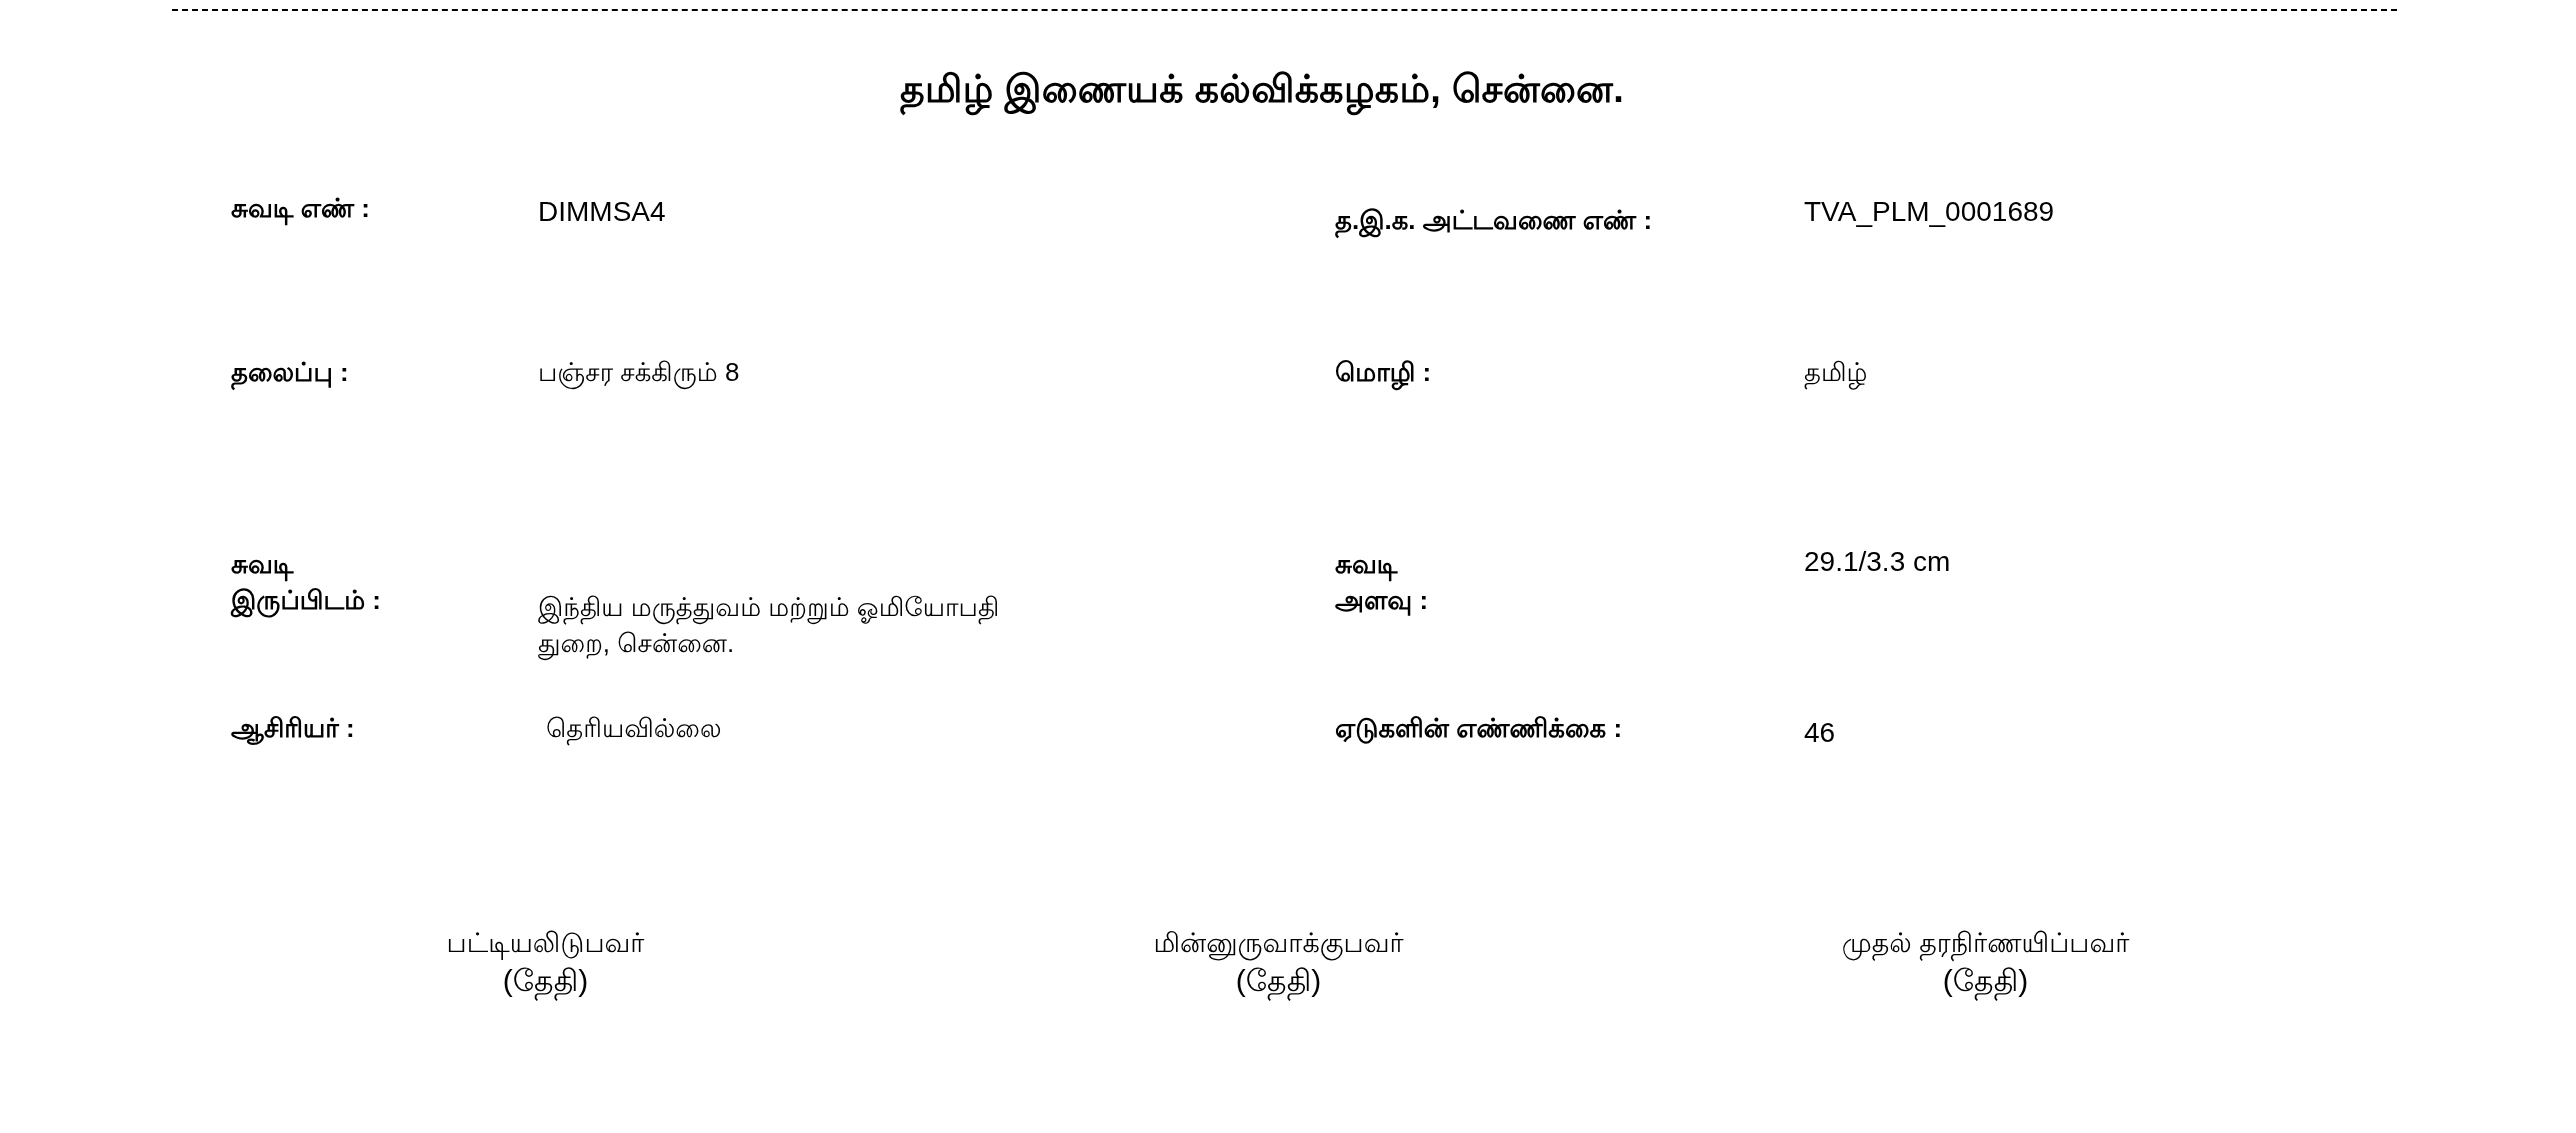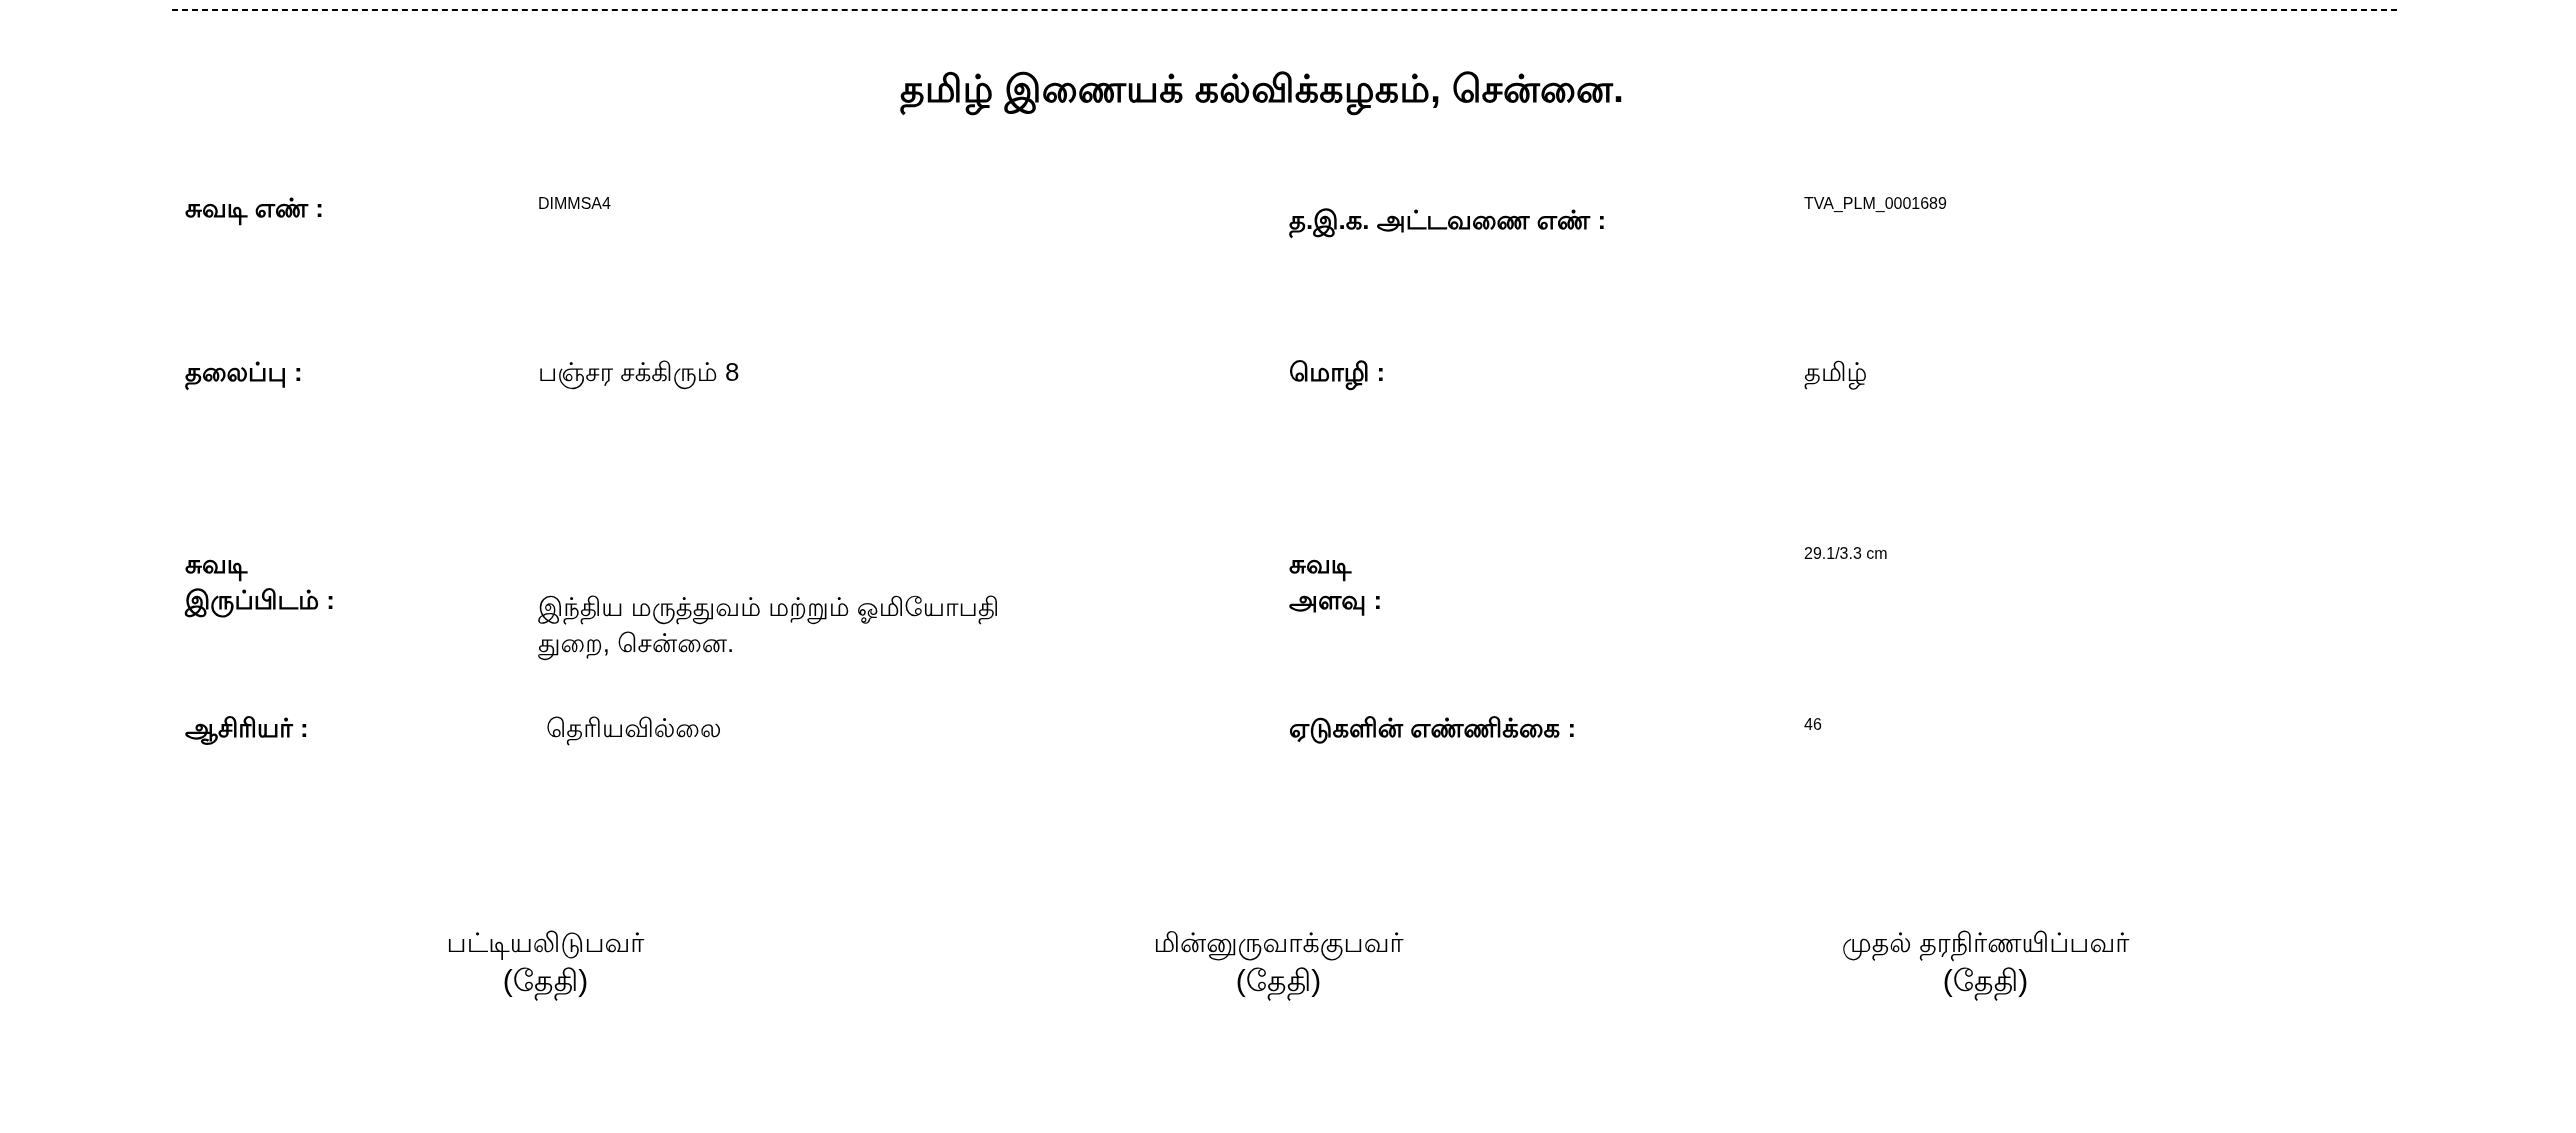--- a/index.html
+++ b/index.html
@@ -59,39 +59,40 @@
     width: 2576px;
   }
 
   .cell {
     position: absolute;
     font-size: 26px;
     line-height: 1.25;
   }
   .label {
     font-weight: bold;
+    margin-left: 46px;
   }
   .value {
     font-weight: normal;
   }
 
   
   .c1-label { left: 185px; }
   .c1-value { left: 538px; }
   .c2-label { left: 1289px; }
   .c2-value { left: 1804px; }
 
   
   .r1 { top: 0px; }
   .r2 { top: 164px; }
   .r3 { top: 356px; }
   .r4 { top: 520px; }
 
   .value-latin {
-    font-size: 16px;
+    font-size: 28px;
   }
 
   .wrap-1 {
     width: 728px;
     margin-top: 43px;
   }
 
   .signatures {
     position: absolute;
     top: 925px;

